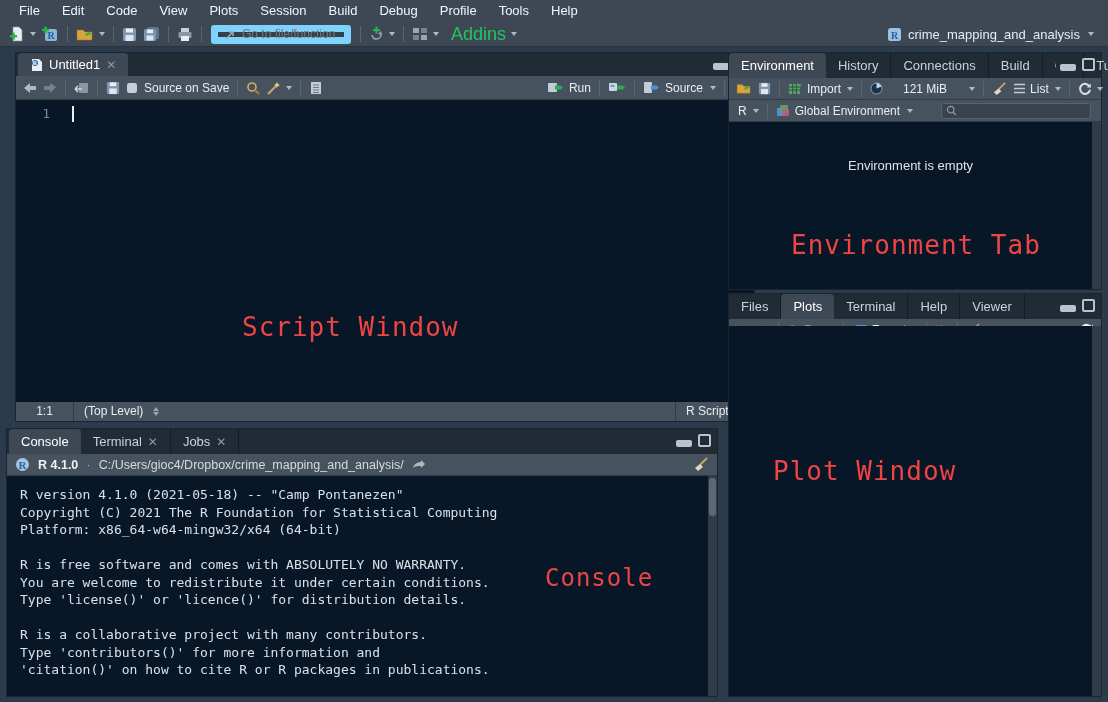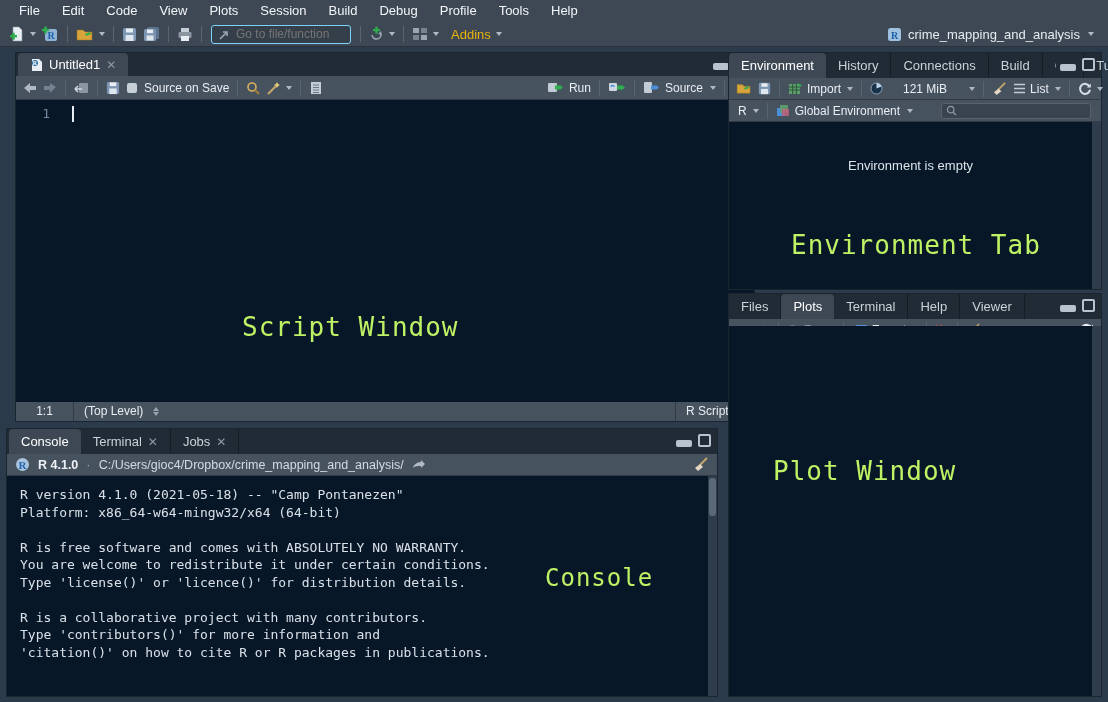--- a/index.html
+++ b/index.html
@@ -9,46 +9,46 @@
   
   .menubar { position:absolute; left:0; top:0; width:1108px; height:22px; background:#3e4854;
              display:flex; align-items:center; padding-left:8px; }
   .menubar .mitem { color:#f2f5f8; padding:0 11px; height:22px; line-height:22px; cursor:default; }
   .maintoolbar { position:absolute; left:0; top:22px; width:1108px; height:25px; background:#3e4854;
                  border-bottom:1px solid #2a323c; display:flex; align-items:center; padding-left:6px; }
   .tbsep { width:1px; height:16px; background:#5a646f; margin:0 5px; flex:0 0 auto; }
   .ibtn { display:flex; align-items:center; gap:3px; padding:2px 3px; border-radius:2px; flex:0 0 auto; }
   .caret { width:0; height:0; border-left:3.5px solid transparent; border-right:3.5px solid transparent;
            border-top:4px solid #aeb9c4; margin-left:2px; }
-  .gotobox { display:flex; align-items:center; gap:5px; background:#353f4a; border:1px solid #7dd3fc;
+  .gotobox { display:flex; align-items:center; gap:5px; background:#353f4a; border:7px solid #7dd3fc;
              border-radius:3px; height:19px; width:140px; padding:0 6px; margin:0 4px; }
   .gotobox input { background:transparent; border:none; outline:none; color:#9aa7b4; width:110px;
                    font-family:"Liberation Sans",sans-serif; font-size:12px; }
-  .tblabel { color:#eab308; font-size:13px; }
+  .tblabel { color:#22c55e; font-size:18px; }
   .spacer { flex:1 1 auto; }
   .project { display:flex; align-items:center; gap:6px; margin-right:14px; color:#e6ebf0; }
 
   
   .pane { position:absolute; background:#081728; border:1px solid #1a2530; }
   .tabstrip { background:#212b36; display:flex; align-items:flex-end; height:25px; position:relative; }
   .tab { height:25px; line-height:25px; padding:0 12px; color:#c9d2da; font-size:13px;
          border-right:1px solid rgba(0,0,0,.35); display:flex; align-items:center; gap:6px; }
   .tab.active { background:#3e4854; color:#ffffff; border-radius:4px 4px 0 0; border-right:none; }
   .tabclose { color:#8c99a6; font-size:12px; line-height:1; }
   .winbtns { position:absolute; right:6px; top:6px; display:flex; gap:6px; align-items:center; }
   .wmin { width:16px; height:7px; background:#b9c3cd; border-radius:2px; margin-top:5px; }
   .wmax { width:13px; height:13px; border:2px solid #b9c3cd; border-radius:2px; background:transparent; }
   .ptoolbar { background:#47525f; border-bottom:1px solid #323b45; display:flex; align-items:center;
               height:22px; padding:0 4px; color:#e8edf2; font-size:12px; }
   .dim { color:#8795a3; }
   .content { position:absolute; left:0; right:0; bottom:0; background:#081728; overflow:hidden; }
   .scrolltrack { position:absolute; right:0; top:0; bottom:0; width:9px; background:#2e3c4b; }
   .scrollthumb { position:absolute; right:1px; top:2px; width:7px; height:38px; background:#5a6877; border-radius:3px; }
 
-  .annotation { position:absolute; color:#bef264; font-family:"DejaVu Sans Mono", monospace;
+  .annotation { position:absolute; color:#ef4444; font-family:"DejaVu Sans Mono", monospace;
                 font-size:26px; letter-spacing:1px; white-space:nowrap; }
 
   
   #script-pane { left:6px; top:52px; width:740px; height:370px;margin-left:9px; }
   #script-editor { top:47px; bottom:19px; }
   .gutter { position:absolute; left:0; top:0; bottom:0; width:46px; color:#74889f;
             font-family:"DejaVu Sans Mono",monospace; font-size:13px; text-align:right; padding:6px 12px 0 0; }
   .cursorbar { position:absolute; left:56px; top:6px; width:2px; height:16px; background:#e8eef4; }
   .statusbar { position:absolute; left:0; right:0; bottom:0; height:19px; background:#47525f;
                display:flex; align-items:center; color:#e8edf2; font-size:12px; }
@@ -352,20 +352,21 @@
       <path d="M1 9 C2 4 7 3 9 3 V1 l4 4 -4 4 V7 C6 7 3 7 1 9z" fill="#aeb9c4"></path>
       </svg>
     <span class="spacer"></span>
     <svg width="16" height="15" viewBox="0 0 16 15">
       <path d="M14 1 L7 8" stroke="#c9a86a" stroke-width="1.8"></path>
       <path d="M7 7l3 3-5 4-3-3z" fill="#e3d6c2"></path>
       </svg>
   </div>
   <div class="content" id="console-content">
     <div class="cline">R version 4.1.0 (2021-05-18) -- "Camp Pontanezen"</div>
+    <div class="cline">Copyright (C) 2021 The R Foundation for Statistical Computing</div>
     <div class="cline">Platform: x86_64-w64-mingw32/x64 (64-bit)</div>
     <div class="cline"></div>
     <div class="cline">R is free software and comes with ABSOLUTELY NO WARRANTY.</div>
     <div class="cline">You are welcome to redistribute it under certain conditions.</div>
     <div class="cline">Type 'license()' or 'licence()' for distribution details.</div>
     <div class="cline"></div>
     <div class="cline">R is a collaborative project with many contributors.</div>
     <div class="cline">Type 'contributors()' for more information and</div>
     <div class="cline">'citation()' on how to cite R or R packages in publications.</div>
     <div class="annotation" style="left:538px; top:88px; font-size:24px;">Console</div>

